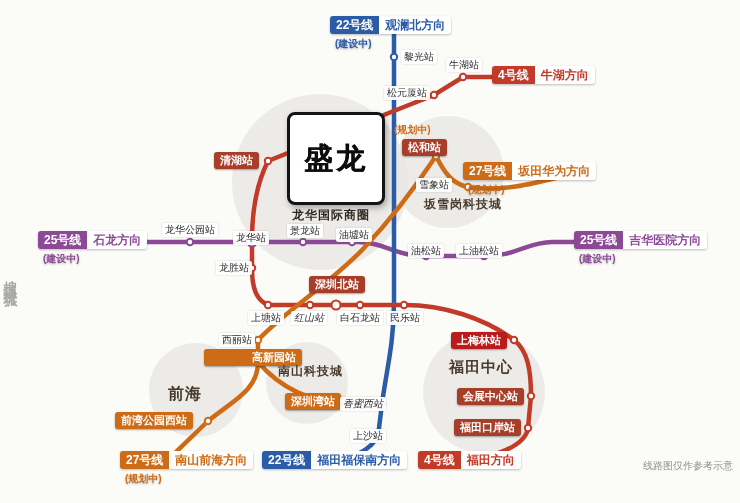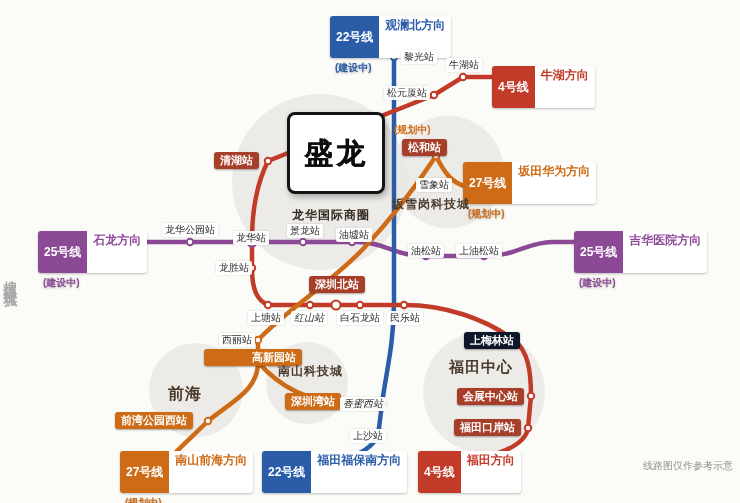--- a/index.html
+++ b/index.html
@@ -3,32 +3,32 @@
 <meta charset="utf-8">
 <style>
   * { box-sizing: border-box; margin: 0; padding: 0; }
   html, body { width: 740px; height: 503px; }
   body { font-family: "Liberation Sans", sans-serif; overflow: hidden; }
   #stage { position: relative; width: 740px; height: 503px; background: #fbfbf8; overflow: hidden; }
   #map-svg { position: absolute; left: 0; top: 0; }
   #label-layer { position: absolute; left: 0; top: 0; width: 740px; height: 503px; }
 
   .line-badge { position: absolute; display: flex; white-space: nowrap; filter: drop-shadow(0 1px 1px rgba(0,0,0,.25)); }
-  .line-badge .chip { font-size: 12px; font-weight: bold; color: #fff; padding: 14px 6px; border-radius: 3px 0 0 3px; line-height: 14px; }
+  .line-badge .chip { font-size: 12px; font-weight: bold; color: #fff; padding: 2px 6px; border-radius: 3px 0 0 3px; line-height: 14px; }
   .line-badge .dest { font-size: 12px; font-weight: bold; background: #fff; padding: 2px 6px; border-radius: 0 3px 3px 0; line-height: 14px; }
   .line-badge .note { position: absolute; top: calc(100% + 3px); left: 5px; font-size: 10px; font-weight: bold; }
 
   .station-badge { position: absolute; font-size: 11px; font-weight: bold; color: #fff; padding: 2px 6px; border-radius: 3px; white-space: nowrap; line-height: 13px; box-shadow: 0 1px 2px rgba(0,0,0,.35); }
   .station-badge .note-above { position: absolute; bottom: calc(100% + 3px); left: -8px; font-size: 10px; font-weight: bold; }
 
   .plain-label { position: absolute; font-size: 10px; color: #2c2c2c; background: rgba(255,255,255,.95); padding: 0 3px; line-height: 14px; border-radius: 2px; white-space: nowrap; box-shadow: 0 0 2px rgba(0,0,0,.2); }
 
   .area-label { position: absolute; font-weight: bold; color: #4a3a2c; white-space: nowrap; letter-spacing: 1px; }
 
-  #property-box { position: absolute; left: 287px; top: 112px; width: 98px; height: 82px; background: #fff; border: 3px solid #141414; border-radius: 8px; box-shadow: 2px 3px 6px rgba(0,0,0,.3); display: flex; flex-direction: column; align-items: center; justify-content: center; z-index: 5; }
+  #property-box { position: absolute; left: 287px; top: 112px; width: 98px; height: 93px; background: #fff; border: 3px solid #141414; border-radius: 8px; box-shadow: 2px 3px 6px rgba(0,0,0,.3); display: flex; flex-direction: column; align-items: center; justify-content: center; z-index: 5; }
   #property-box .pname { font-size: 29px; font-weight: 900; color: #0d0d0d; line-height: 1.2; letter-spacing: 3px; text-shadow: 0.6px 0 #000; }
   #district-label { position: absolute; left: 292px; top: 207px; font-size: 12px; font-weight: bold; color: #33291f; letter-spacing: 1px; }
 
   #watermark-top { position: absolute; left: 6px; top: 7px; font-size: 13px; font-weight: bold; color: #141414; text-shadow: 0 0 3px #fff, 0 0 3px #fff; }
   #watermark-side { position: absolute; left: 2px; top: 270px; writing-mode: vertical-rl; font-size: 14px; color: #9b9b9b; opacity: .85; letter-spacing: 4px; font-weight: bold; }
   #disclaimer { position: absolute; right: 7px; top: 459px; font-size: 10px; color: #8f8f8f; }
 </style>
 </head>
 <body>
 
@@ -107,21 +107,21 @@
         <span class="chip" style="background: rgb(42, 92, 168);">22号线</span>
         <span class="dest" style="color: rgb(42, 92, 168);">福田福保南方向</span>
       </div>
       <div class="line-badge" style="left: 418px; top: 451px;">
         <span class="chip" style="background: rgb(194, 58, 40);">4号线</span>
         <span class="dest" style="color: rgb(194, 58, 40);">福田方向</span>
       </div>
       <div class="station-badge" style="left: 214px; top: 152px; background: rgb(166, 62, 42);">清湖站</div>
       <div class="station-badge" style="left: 402px; top: 139px; background: rgb(166, 62, 42);">松和站<div class="note-above" style="color: rgb(205, 107, 22);">(规划中)</div></div>
       <div class="station-badge" style="left: 309px; top: 276px; background: rgb(166, 62, 42);">深圳北站</div>
-      <div class="station-badge" style="left: 464px; top: 332px; background: #0f172a;">上梅林站</div>
+      <div class="station-badge" style="left: 451px; top: 332px; background: #b91c1c;">上梅林站</div>
       <div class="station-badge" style="left: 457px; top: 388px; background: rgb(166, 62, 42);">会展中心站</div>
       <div class="station-badge" style="left: 454px; top: 419px; background: rgb(166, 62, 42);">福田口岸站</div>
       <div class="station-badge" style="left: 204px; top: 349px; background: rgb(205, 107, 22); padding-left: 48px;">高新园站</div>
       <div class="station-badge" style="left: 285px; top: 393px; background: rgb(205, 107, 22);">深圳湾站</div>
       <div class="station-badge" style="left: 115px; top: 412px; background: rgb(205, 107, 22);">前湾公园西站</div>
       <div class="plain-label" style="left: 401px; top: 50px;">黎光站</div>
       <div class="plain-label" style="left: 446px; top: 58px;">牛湖站</div>
       <div class="plain-label" style="left: 384px; top: 86px;">松元厦站</div>
       <div class="plain-label" style="left: 416px; top: 178px;">雪象站</div>
       <div class="plain-label" style="left: 162px; top: 223px;">龙华公园站</div>
@@ -131,21 +131,21 @@
       <div class="plain-label" style="left: 408px; top: 244px;">油松站</div>
       <div class="plain-label" style="left: 456px; top: 244px;">上油松站</div>
       <div class="plain-label" style="left: 216px; top: 261px;">龙胜站</div>
       <div class="plain-label" style="left: 248px; top: 311px;">上塘站</div>
       <div class="plain-label" style="left: 291px; top: 311px; font-style: italic;">红山站</div>
       <div class="plain-label" style="left: 337px; top: 311px;">白石龙站</div>
       <div class="plain-label" style="left: 387px; top: 311px;">民乐站</div>
       <div class="plain-label" style="left: 219px; top: 333px;">西丽站</div>
       <div class="plain-label" style="left: 340px; top: 397px; font-style: italic;">香蜜西站</div>
       <div class="plain-label" style="left: 350px; top: 429px;">上沙站</div>
-      <div class="area-label" style="left: 392px; top: 196px; font-size: 12px; text-align: center;">坂雪岗科技城</div>
+      <div class="area-label" style="left: 424px; top: 196px; font-size: 12px; text-align: center;">坂雪岗科技城</div>
       <div class="area-label" style="left: 168px; top: 384px; font-size: 16px;">前海</div>
       <div class="area-label" style="left: 278px; top: 363px; font-size: 12px;">南山科技城</div>
       <div class="area-label" style="left: 449px; top: 358px; font-size: 15px;">福田中心</div>
     </div>
 
   <div id="property-box">
     <span class="pname">盛龙</span>
   </div>
   <div id="district-label">龙华国际商圈</div>
 

